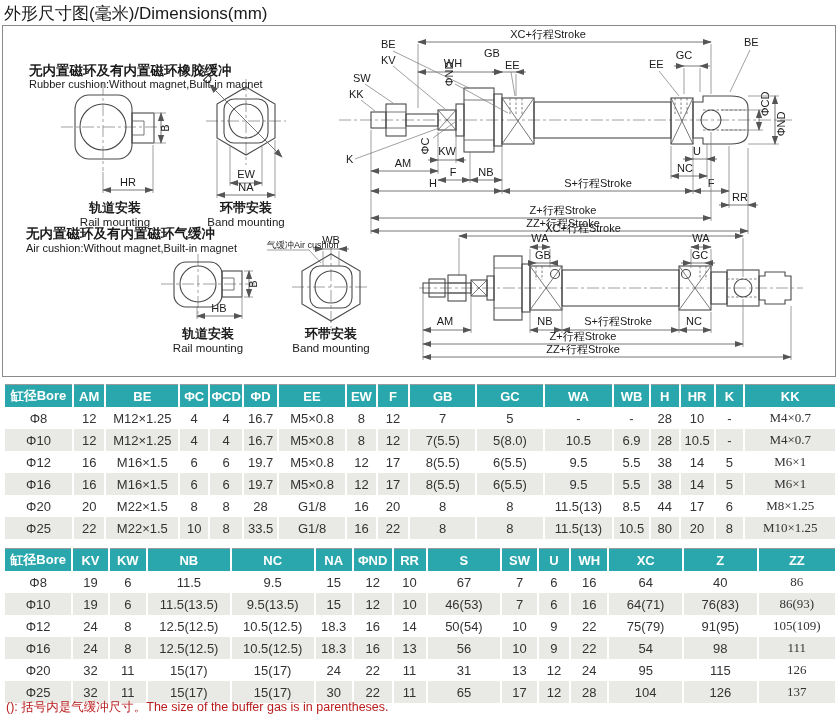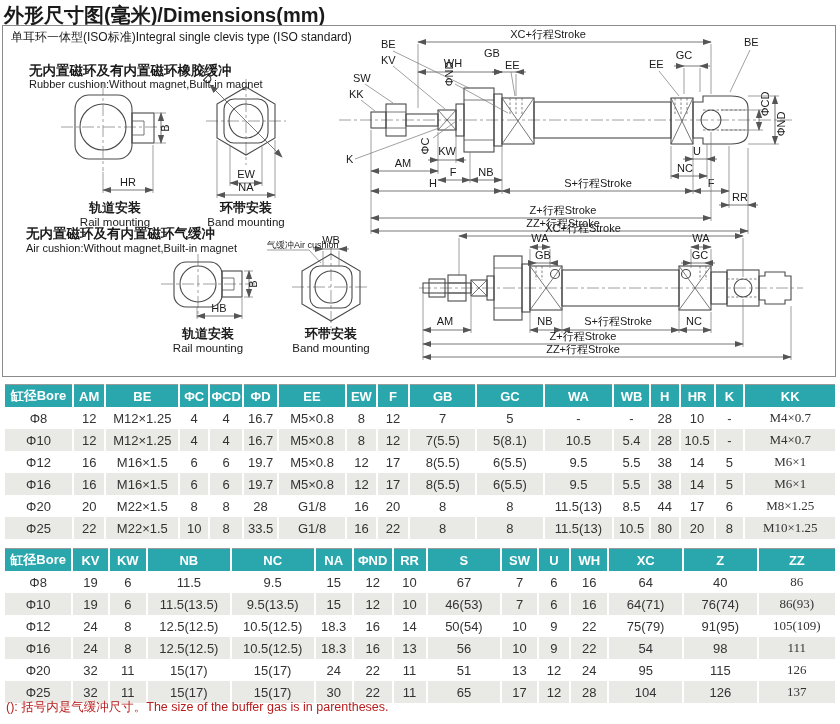--- a/index.html
+++ b/index.html
@@ -1,18 +1,18 @@
 <!DOCTYPE html>
 <html style="--accent: #2aa7ad; --rowalt: #e9e9e6;"><head>
 <meta charset="utf-8">
 <style>
   html,body{margin:0;padding:0;background:#fff;}
   body{width:840px;height:724px;position:relative;overflow:hidden;
        font-family:"Liberation Sans","DejaVu Sans",sans-serif;color:#1a1a1a;}
-  .page-title{position:absolute;left:4px;top:2px;font-size:20px;font-weight:bold;}
+  .page-title{position:absolute;left:4px;top:2px;font-size:17px;font-weight:normal;}
   .draw-box{position:absolute;left:2px;top:25px;width:832px;height:350px;border:1px solid #8a8a8a;background:#fff;}
   .box-subtitle{position:absolute;left:8px;top:3px;font-size:12px;}
   .tables{position:absolute;left:5px;top:384px;width:830px;}
   table{border-collapse:collapse;table-layout:fixed;width:100%;border-top:1px solid #9a9a9a;}
   table+table{margin-top:9px;}
   th{background:var(--accent,#2aa7ad);color:#fff;font-size:13px;font-weight:bold;
      height:22px;border-right:2px solid #fff;text-align:center;padding:0;margin-left:40px;}
   th:last-child{border-right:none;}
   td{font-size:13px;color:#333;text-align:center;height:22px;padding:0;border-right:2px solid #fff;}
   td:last-child{border-right:none;font-family:Liberation Serif, serif;}
@@ -32,21 +32,20 @@
   .capzh{font-size:13px;font-weight:bold;text-anchor:middle;}
   .capen{font-size:11.5px;text-anchor:middle;}
   .small{font-size:9px;}
 </style>
 </head>
 <body>
 
 <div class="page-title">外形尺寸图(毫米)/Dimensions(mm)</div>
 
 <div class="draw-box">
-  <div class="box-subtitle">单耳环一体型(ISO标准)Integral single clevis type (ISO standard)</div>
   <svg width="832" height="349" viewBox="0 0 832 349">
     <defs>
       <marker id="mA" viewBox="0 0 10 10" refX="9" refY="5" markerWidth="9" markerHeight="9" markerUnits="userSpaceOnUse" orient="auto-start-reverse">
         <path d="M0,1.5 L10,5 L0,8.5 z" fill="#555"></path>
       </marker>
     </defs>
 
     <text class="zh" x="26" y="49">无内置磁环及有内置磁环橡胶缓冲</text>
     <text class="en" x="26" y="62">Rubber cushion:Without magnet,Built-in magnet</text>
     <text class="zh" x="23" y="212">无内置磁环及有内置磁环气缓冲</text>
@@ -400,23 +399,23 @@
           <td>Φ10</td>
           <td>12</td>
           <td>M12×1.25</td>
           <td>4</td>
           <td>4</td>
           <td>16.7</td>
           <td>M5×0.8</td>
           <td>8</td>
           <td>12</td>
           <td>7(5.5)</td>
-          <td>5(8.1)</td>
+          <td>5(8.0)</td>
           <td>10.5</td>
-          <td>5.4</td>
+          <td>6.9</td>
           <td>28</td>
           <td>10.5</td>
           <td>-</td>
           <td>M4×0.7</td>
         </tr>
         <tr>
           <td>Φ12</td>
           <td>16</td>
           <td>M16×1.5</td>
           <td>6</td>
@@ -556,21 +555,21 @@
           <td>11.5(13.5)</td>
           <td>9.5(13.5)</td>
           <td>15</td>
           <td>12</td>
           <td>10</td>
           <td>46(53)</td>
           <td>7</td>
           <td>6</td>
           <td>16</td>
           <td>64(71)</td>
-          <td>76(74)</td>
+          <td>76(83)</td>
           <td>86(93)</td>
         </tr>
         <tr>
           <td>Φ12</td>
           <td>24</td>
           <td>8</td>
           <td>12.5(12.5)</td>
           <td>10.5(12.5)</td>
           <td>18.3</td>
           <td>16</td>
@@ -602,21 +601,21 @@
         </tr>
         <tr>
           <td>Φ20</td>
           <td>32</td>
           <td>11</td>
           <td>15(17)</td>
           <td>15(17)</td>
           <td>24</td>
           <td>22</td>
           <td>11</td>
-          <td>51</td>
+          <td>31</td>
           <td>13</td>
           <td>12</td>
           <td>24</td>
           <td>95</td>
           <td>115</td>
           <td>126</td>
         </tr>
         <tr>
           <td>Φ25</td>
           <td>32</td>

